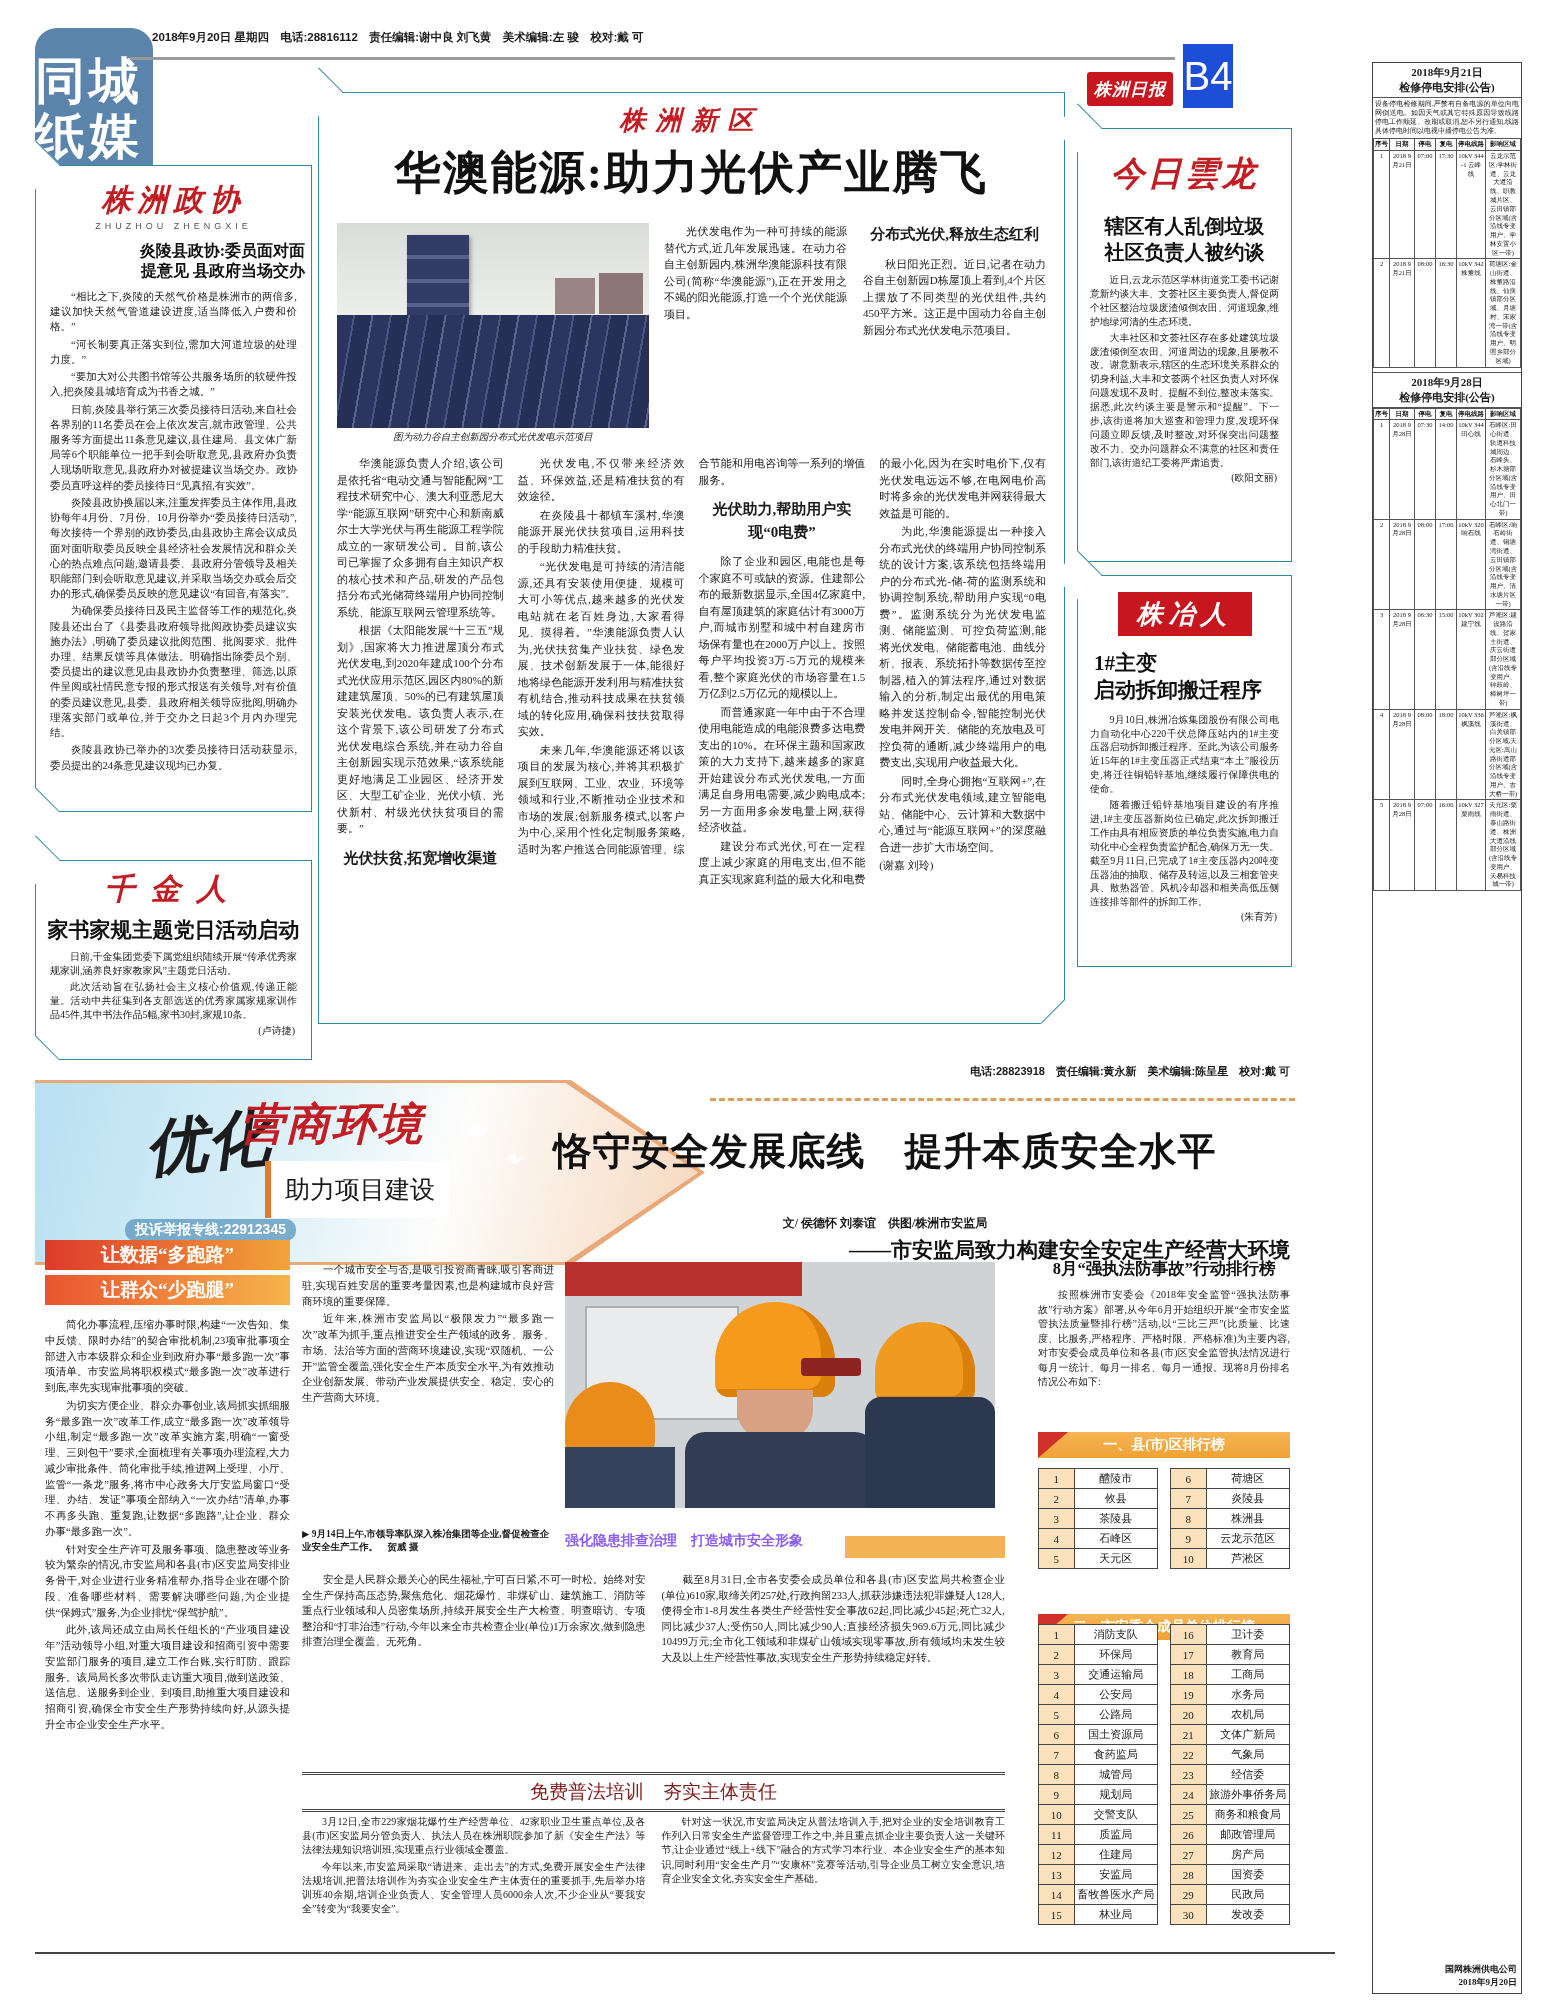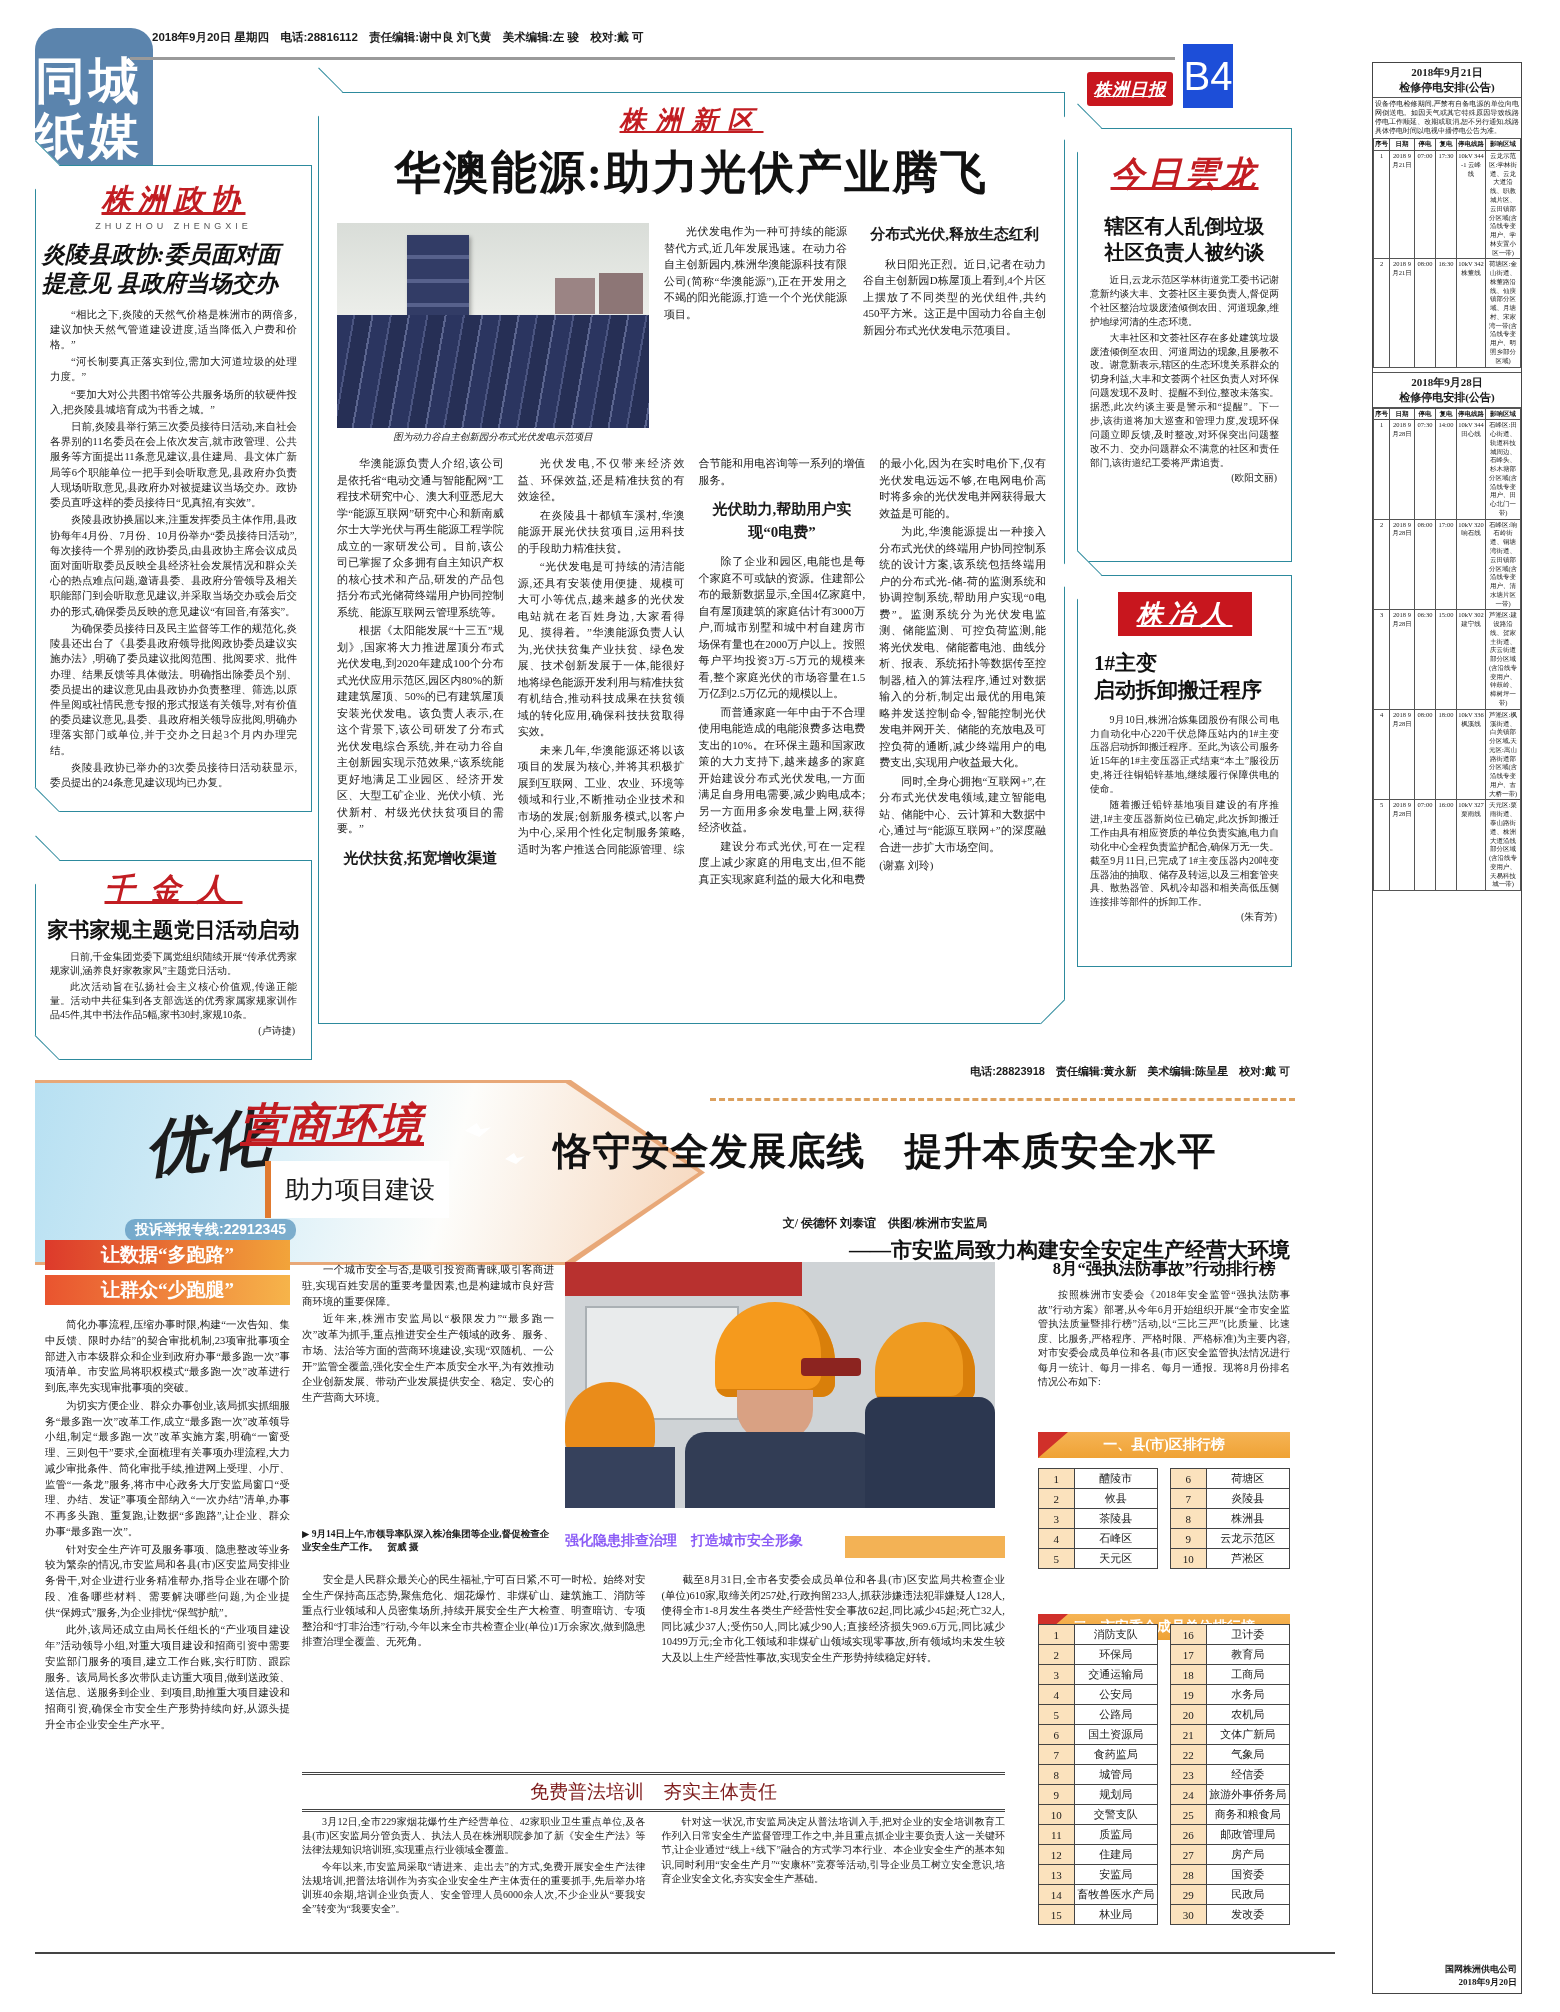--- a/index.html
+++ b/index.html
@@ -4,21 +4,21 @@
 <style>
   html,body{margin:0;padding:0;background:#e8e8e8;}
   #page{position:relative;width:1560px;height:2012px;background:#ffffff;margin:0 auto;
         font-family:"Liberation Serif","DejaVu Serif",serif;color:#1a1a1a;overflow:hidden;}
   .abs{position:absolute;}
   .box{position:absolute;border:1px solid #2d8a9d;background:#fff;}
   .cut{position:absolute;width:34px;height:34px;background:#fff;}
   .cut.tl{top:-18px;left:-18px;transform:rotate(-45deg);border-right:1px solid #2d8a9d;}
   .cut.br{bottom:-18px;right:-18px;transform:rotate(45deg);border-left:1px solid #2d8a9d;}
   .cut.bl{bottom:-18px;left:-18px;transform:rotate(45deg);border-top:1px solid #2d8a9d;}
-  .red-script{color:#c21d22;font-style:italic;font-weight:bold;font-family:"Liberation Serif",serif;text-decoration:underline;}
+  .red-script{color:#c21d22;font-style:italic;font-weight:bold;font-family:"Liberation Serif",serif;}
   .bt p{margin:0 0 2px 0;text-indent:2em;text-align:justify;}
   .byline{text-align:right;margin-top:4px;}
   .cols2{column-count:2;column-gap:16px;}
   .cols4{column-count:4;column-gap:14px;}
   .subhead-center{text-align:center;font-weight:bold;font-size:14px;margin:10px 0;column-span:none;}
   .headline{font-weight:bold;color:#111;font-family:"Liberation Serif",serif;}
   .rank-table{border-collapse:collapse;width:100%;font-size:11px;font-family:"Liberation Serif",serif;}
   .rank-table td{border:1px solid #444;text-align:center;height:19px;padding:0 2px;background:#fff;}
   .rank-table td:first-child{background:#fbe2bd;width:30%;}
   .rank-banner{position:relative;background:linear-gradient(#f6b455,#efa235);height:26px;line-height:26px;
@@ -150,21 +150,21 @@
     </div>
   </div>
 
   <div class="box" style="left:35px;top:165px;width:275px;height:645px;">
     <div class="cut tl"></div>
     <div class="cut bl"></div>
     <div style="text-align:center;margin-top:14px;">
       <div class="red-script" style="font-size:30px;letter-spacing:6px;">株洲政协</div>
       <div style="font-size:9px;letter-spacing:4px;color:#555;font-family:'Liberation Sans',sans-serif;">ZHUZHOU ZHENGXIE</div>
     </div>
-    <div class="headline" style="text-align:left;font-size:23px;line-height:1.25;margin:10px 6px 8px;font-style:italic;">
+    <div class="headline" style="text-align:right;font-size:16px;line-height:1.25;margin:10px 6px 8px;">
       <div>炎陵县政协:委员面对面</div>
       <div>提意见 县政府当场交办</div>
     </div>
     <div class="bt" style="margin:0 14px;font-size:10.5px;line-height:1.45;">
         <p>“相比之下,炎陵的天然气价格是株洲市的两倍多,建议加快天然气管道建设进度,适当降低入户费和价格。”</p>
         <p>“河长制要真正落实到位,需加大河道垃圾的处理力度。”</p>
         <p>“要加大对公共图书馆等公共服务场所的软硬件投入,把炎陵县城培育成为书香之城。”</p>
         <p>日前,炎陵县举行第三次委员接待日活动,来自社会各界别的11名委员在会上依次发言,就市政管理、公共服务等方面提出11条意见建议,县住建局、县文体广新局等6个职能单位一把手到会听取意见,县政府办负责人现场听取意见,县政府办对被提建议当场交办。政协委员直呼这样的委员接待日“见真招,有实效”。</p>
         <p>炎陵县政协换届以来,注重发挥委员主体作用,县政协每年4月份、7月份、10月份举办“委员接待日活动”,每次接待一个界别的政协委员,由县政协主席会议成员面对面听取委员反映全县经济社会发展情况和群众关心的热点难点问题,邀请县委、县政府分管领导及相关职能部门到会听取意见建议,并采取当场交办或会后交办的形式,确保委员反映的意见建议“有回音,有落实”。</p>
         <p>为确保委员接待日及民主监督等工作的规范化,炎陵县还出台了《县委县政府领导批阅政协委员建议实施办法》,明确了委员建议批阅范围、批阅要求、批件办理、结果反馈等具体做法。明确指出除委员个别、委员提出的建议意见由县政协办负责整理、筛选,以原件呈阅或社情民意专报的形式报送有关领导,对有价值的委员建议意见,县委、县政府相关领导应批阅,明确办理落实部门或单位,并于交办之日起3个月内办理完结。</p>

